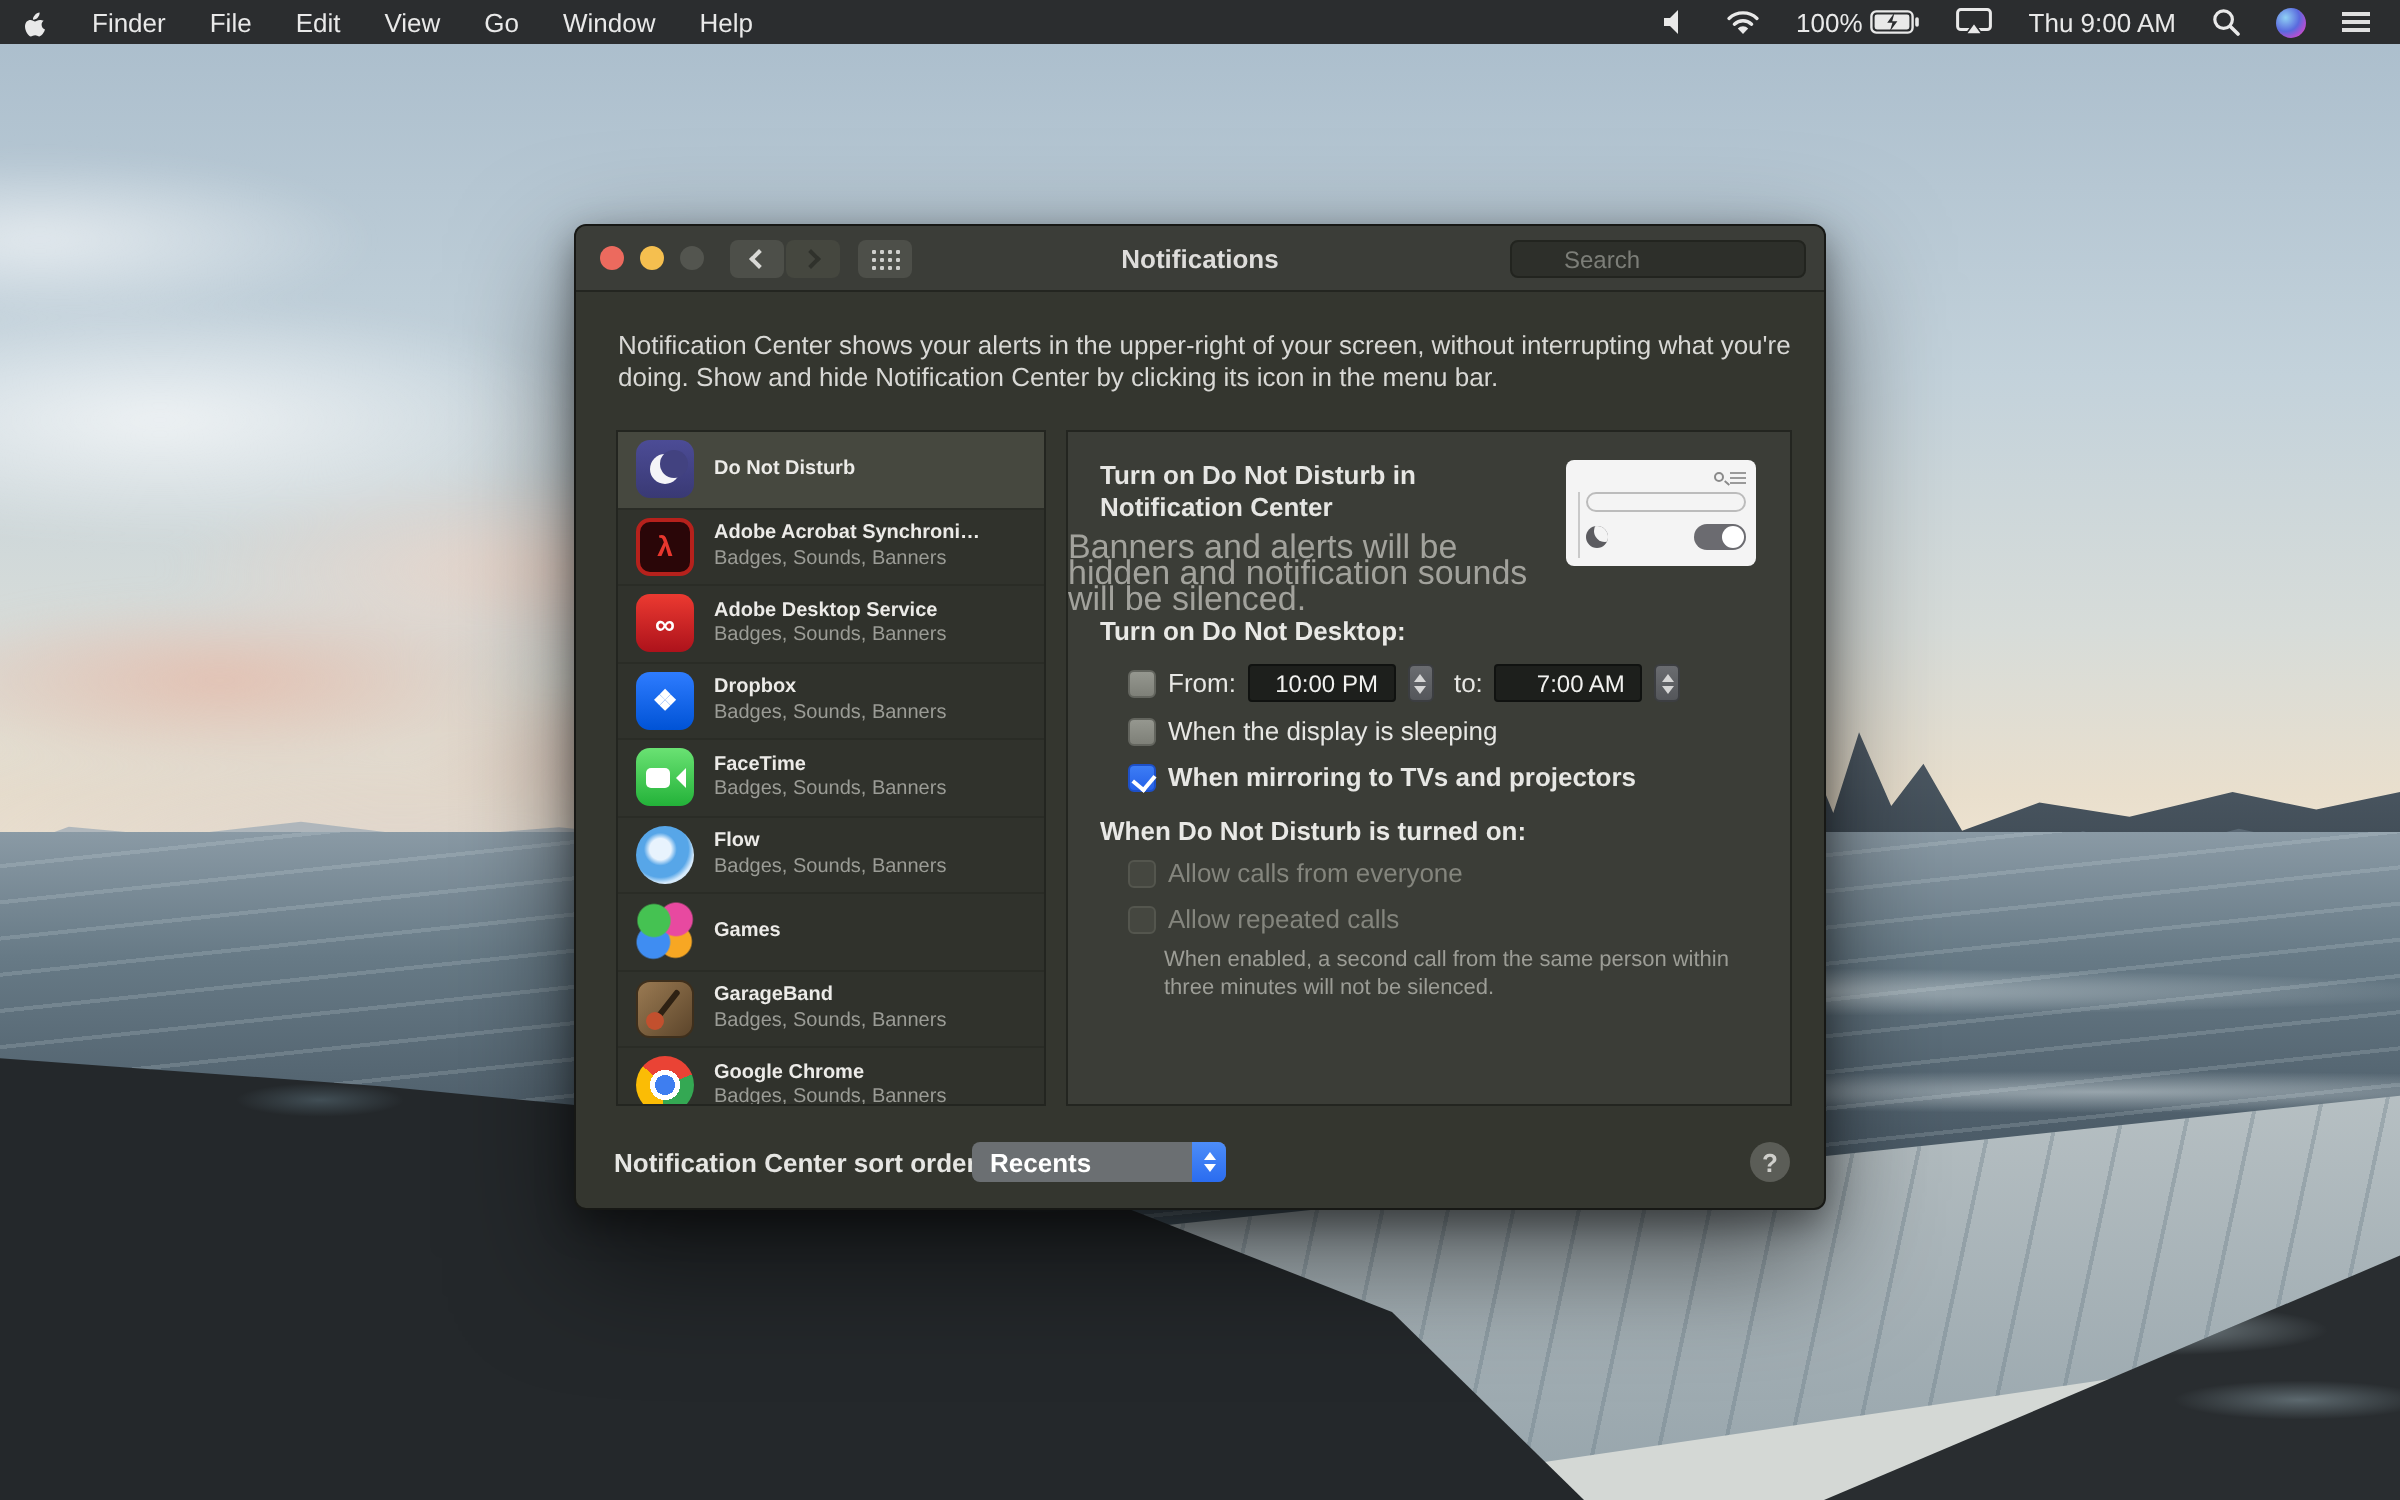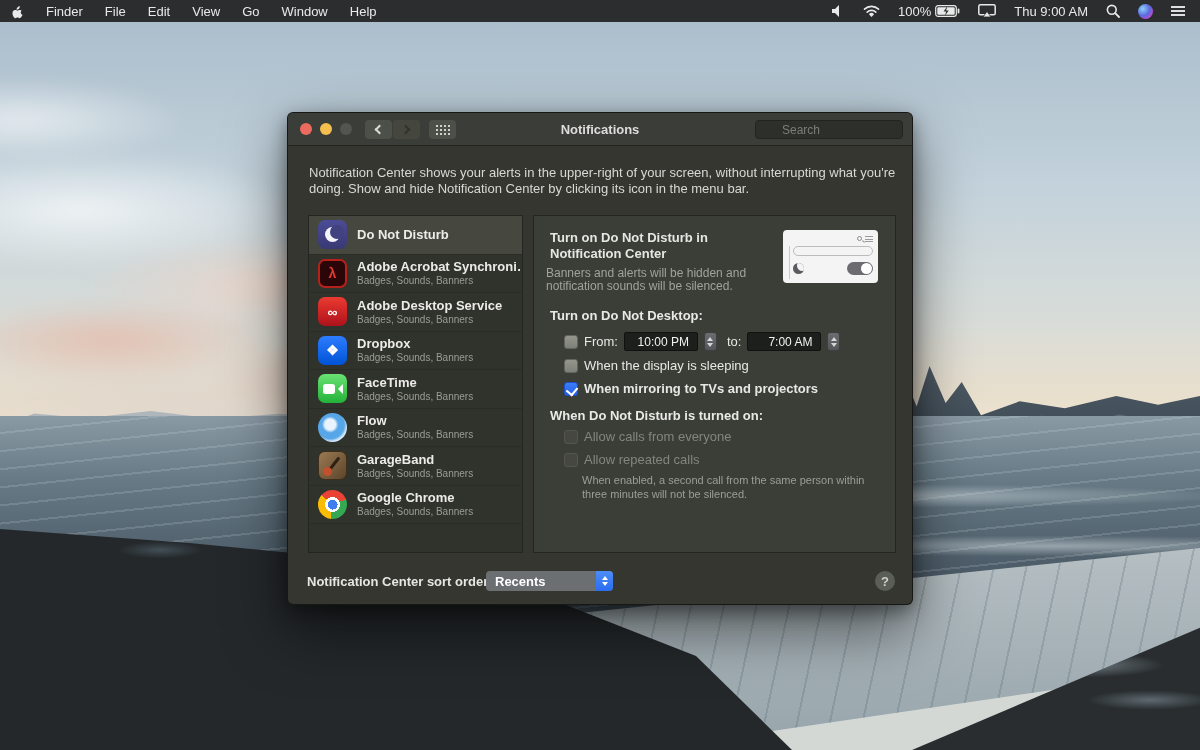--- a/index.html
+++ b/index.html
@@ -98,21 +98,21 @@
   .description { position:absolute; left:21px; top:52px; width:588px; color:#d8d8d5; line-height:1.2; }
 
   .sidebar { position:absolute; left:20px; top:102px; width:215px; height:338px; background:#30322c;
     border:1px solid #232520; overflow:hidden; }
   .side-row { height:38.5px; display:flex; align-items:center; gap:10px; padding-left:9px;
     border-bottom:1px solid #2a2c26; }
   .side-row.selected { background:#46483f; }
   .app-icon { width:29px; height:29px; border-radius:7px; flex:0 0 auto; position:relative;
     display:flex; align-items:center; justify-content:center; font-size:15px; font-weight:700; }
   .side-text { display:flex; flex-direction:column; justify-content:center; min-width:0; }
-  .side-name { font-size:13px; font-weight:600; color:#ecebe8; white-space:nowrap; overflow:hidden; line-height:1.25; }
+  .side-name { font-size:10px; font-weight:600; color:#ecebe8; white-space:nowrap; overflow:hidden; line-height:1.25; }
   .side-sub { font-size:10px; color:#9b9c96; line-height:1.2; }
 
   
   .ic-dnd { background:linear-gradient(180deg,#4c4c96,#393974); }
   .ic-dnd::before { content:""; position:absolute; width:15px; height:15px; border-radius:50%; background:#f4f4f8; }
   .ic-dnd::after { content:""; position:absolute; width:14px; height:14px; border-radius:50%;
     background:#424280; transform:translate(4px,-3px); }
   .ic-acrobat { background:#2a0608; border:2px solid #b6211c; color:#e8372e; font-size:14px; }
   .ic-cc { background:linear-gradient(180deg,#ec3a31,#ad121b); color:#fff; font-size:14px; }
   .ic-dropbox { background:linear-gradient(180deg,#2e7cff,#0053d6); color:#fff; font-size:14px; }
@@ -134,21 +134,21 @@
   .ic-garageband::after { content:""; position:absolute; width:9px; height:9px; border-radius:50%;
     background:#c2502e; transform:translate(-5px,6px); }
   .ic-chrome { border-radius:50%;
     background:
       radial-gradient(circle at 50% 50%, #3e7ef0 0 5px, #fff 5px 7.5px, transparent 7.5px),
       conic-gradient(from -50deg, #ea4335 0 33%, #34a853 33% 66%, #fbbc05 66% 100%); }
 
   .panel { position:absolute; left:245px; top:102px; width:363px; height:338px; background:#3b3d37;
     border:1px solid #232520; }
   .panel-heading { position:absolute; left:16px; top:14px; width:230px; font-weight:700; line-height:16px; color:#eceבe9; }
-  .panel-sub { position:absolute; left:12px; top:51px; width:235px; font-size:12px; line-height:13px; color:#a2a29c; }
+  .panel-sub { position:absolute; left:0; top:51px; width:235px; font-size:17px; line-height:13px; color:#a2a29c; }
 
   .illustration { position:absolute; right:17px; top:14px; width:95px; height:53px; background:#f4f4f4;
     border-radius:4px; padding:4px 5px 0 10px; }
   .illus-side { position:absolute; left:6px; top:16px; bottom:4px; width:1px; background:#c9c9c9; }
   .illus-top { display:flex; justify-content:flex-end; align-items:center; gap:3px; height:9px; }
   .illus-mag { width:5px; height:5px; border:1px solid #8a8a8a; border-radius:50%; position:relative; }
   .illus-mag::after { content:""; position:absolute; left:4px; top:4px; width:3px; height:1px; background:#8a8a8a; transform:rotate(40deg); }
   .illus-lines { width:8px; height:6px; background:linear-gradient(#9a9a9a 0 1px, transparent 1px 2.5px, #9a9a9a 2.5px 3.5px, transparent 3.5px 5px, #9a9a9a 5px 6px); }
   .illus-field { height:10px; border:1px solid #bcbcbc; border-radius:5px; margin-top:3px; }
   .illus-row { display:flex; align-items:center; justify-content:space-between; margin-top:6px; }
@@ -327,20 +327,26 @@
           <div class="side-sub">Badges, Sounds, Banners</div>
         </div>
     </div>
     <div class="side-row">
       <div class="app-icon ic-flow"></div>
       <div class="side-text">
           <div class="side-name">Flow</div>
           <div class="side-sub">Badges, Sounds, Banners</div>
         </div>
     </div>
+    <div class="side-row no-sub">
+      <div class="app-icon ic-games"></div>
+      <div class="side-text">
+          <div class="side-name">Games</div>
+        </div>
+    </div>
     <div class="side-row">
       <div class="app-icon ic-garageband"></div>
       <div class="side-text">
           <div class="side-name">GarageBand</div>
           <div class="side-sub">Badges, Sounds, Banners</div>
         </div>
     </div>
     <div class="side-row">
       <div class="app-icon ic-chrome"></div>
       <div class="side-text">

